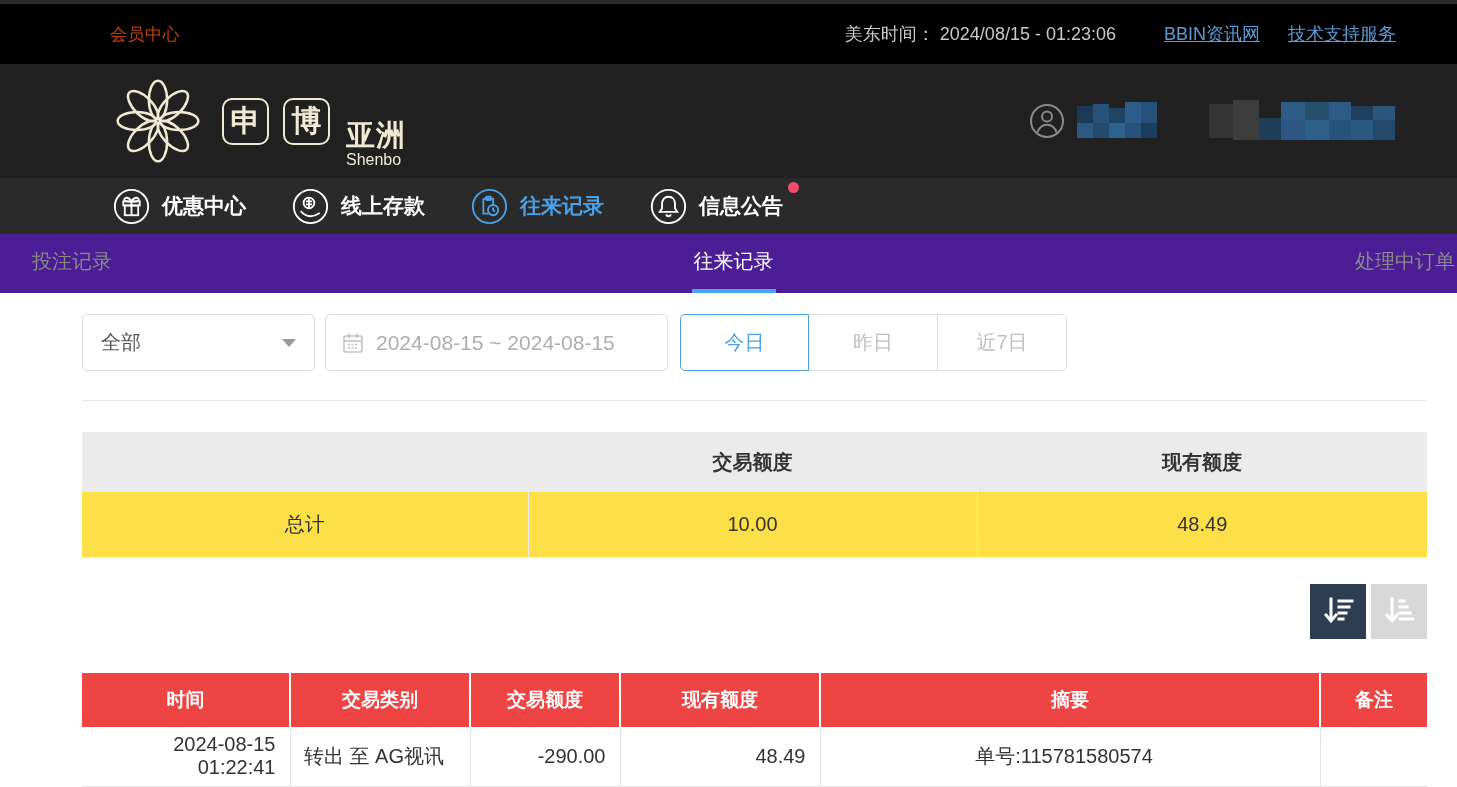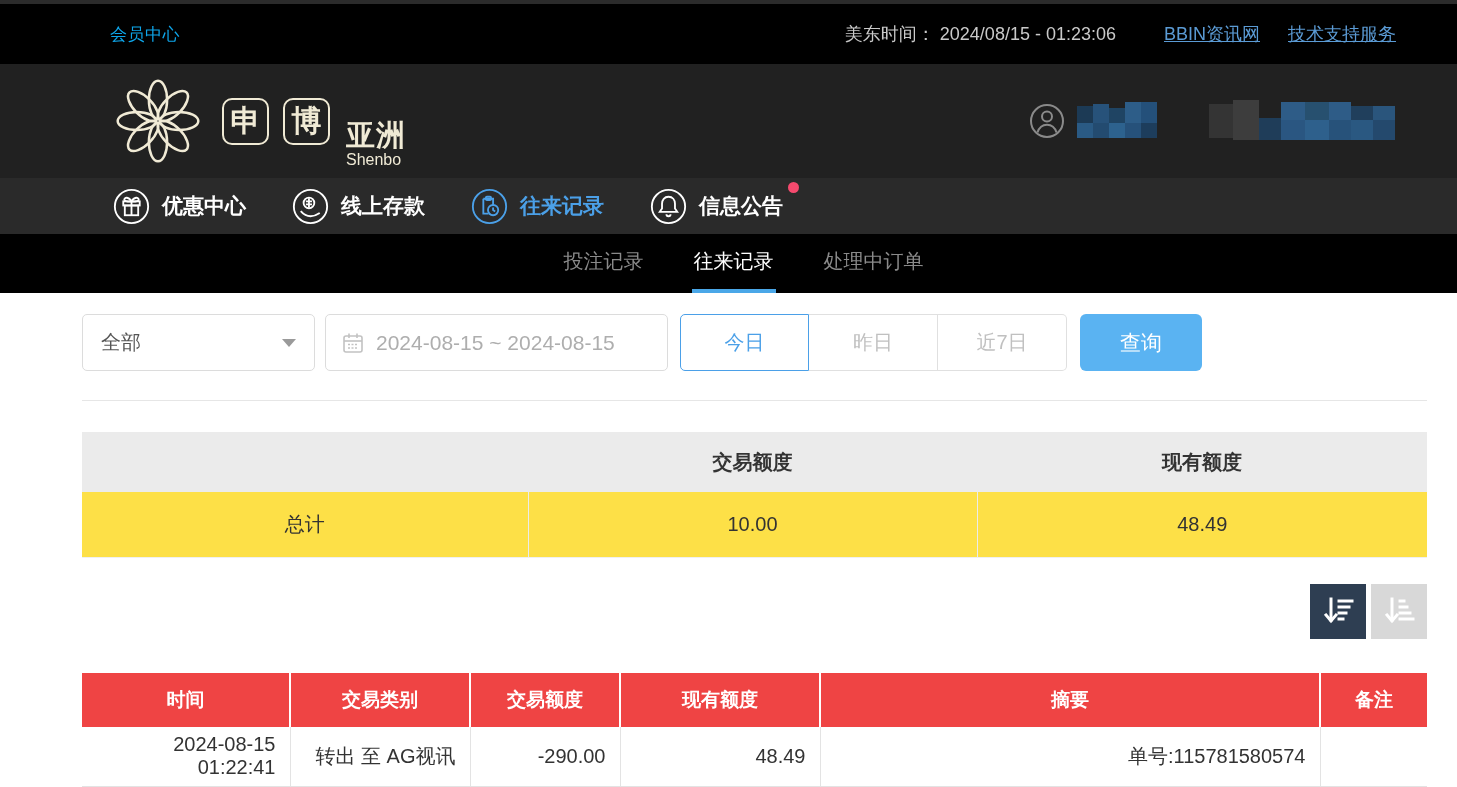--- a/index.html
+++ b/index.html
@@ -4,21 +4,21 @@
 <style>
   * { margin:0; padding:0; box-sizing:border-box; }
   html,body { width:1457px; height:787px; overflow:hidden; background:#fff;
     font-family:"Liberation Sans","DejaVu Sans",sans-serif; }
   .page { width:1457px; height:787px; position:relative; }
 
   
   .topbar { height:64px; background:#000; border-top:4px solid #2b2b2b;
     display:flex; align-items:center; justify-content:space-between;
     padding:0 61px 0 110px; }
-  .topbar-title { color:#0ea5e9; font-size:17px; letter-spacing:.5px; }
+  .topbar-title { color:#c2410c; font-size:17px; letter-spacing:.5px; }
   .topbar-right { display:flex; align-items:center; gap:28px; }
   .topbar-time { color:#c9c9c9; font-size:18px; margin-right:20px; }
   .topbar-link { color:#5b9bd5; font-size:18px; text-decoration:underline; cursor:pointer; }
 
   
   .header { height:114px; background:#212121; display:flex; align-items:center;
     justify-content:space-between; padding:0 62px 0 108px; }
   .logo { display:flex; align-items:center; gap:10px; cursor:pointer; }
   .logo svg.flower { width:100px; height:96px; }
   .logo-box { width:47px; height:47px; border:2.5px solid #f0ead5; border-radius:10px;
@@ -36,22 +36,22 @@
   .mainnav { height:56px; background:#2a2a2a; display:flex; align-items:center;
     padding-left:113px; gap:46px; }
   .nav-item { display:flex; align-items:center; gap:12px; color:#ffffff;
     font-size:21px; font-weight:bold; cursor:pointer; position:relative; }
   .nav-item svg { width:37px; height:37px; }
   .nav-item.active { color:#4ba0e8; }
   .nav-badge { position:absolute; right:-16px; top:-6px; width:11px; height:11px;
     border-radius:50%; background:#f54a6e; }
 
   
-  .subnav { height:59px; background:#000000; display:flex; align-items:stretch;
-    justify-content:center; gap:46px; padding-left:30px; }
+  .subnav { height:59px; background:#4c1d95; display:flex; align-items:stretch;
+    justify-content:space-between; gap:46px; padding-left:30px; }
   .subtab { display:flex; align-items:center; color:#8a8a8a; font-size:20px;
     cursor:pointer; border-bottom:4px solid transparent; padding:0 2px; }
   .subtab.active { color:#ffffff; border-bottom-color:#4aa7e8; }
 
   
   .content { width:1345px; margin:0 auto 0 82px; }
 
   .filter-row { display:flex; align-items:center; margin-top:21px; height:57px; }
   .select-box { width:233px; height:57px; border:1px solid #dcdcdc; border-radius:5px;
     display:flex; align-items:center; justify-content:space-between; padding:0 18px;
@@ -95,21 +95,21 @@
   
   .records { width:1345px; margin-top:34px; }
   .records th { background:#ef4444; color:#fff; height:54px; font-size:19px;
     font-weight:bold; text-align:center; border-right:2px solid #fff; }
   .records th:last-child { border-right:none; }
   .records td { height:60px; background:#fff; font-size:20px; color:#333;
     border-right:1px solid #e3e3e3; border-bottom:1px solid #e3e3e3; padding:0 14px; }
   .records td:last-child { border-right:none; }
   .records td.c { text-align:right; }
   .records td.r { text-align:right; }
-  .records td.l { text-align:right; padding-left:2px;margin-left:27px; }
+  .records td.l { text-align:center; padding-left:2px;margin-left:27px; }
 </style>
 </head>
 <body>
 
 <div class="page">
 
   <div class="topbar">
     <span class="topbar-title">会员中心</span>
     <div class="topbar-right">
       <span class="topbar-time">美东时间： 2024/08/15 - 01:23:06</span>
@@ -245,21 +245,20 @@
           <line x1="6" y1="12.5" x2="16" y2="12.5" stroke-dasharray="2 1.5"></line>
           <line x1="6" y1="16" x2="16" y2="16" stroke-dasharray="2 1.5"></line>
         </svg>
         <span>2024-08-15 ~ 2024-08-15</span>
       </div>
       <div class="btn-group">
         <button class="seg-btn active">今日</button>
         <button class="seg-btn">昨日</button>
         <button class="seg-btn">近7日</button>
       </div>
-      <button class="search-btn">查询</button>
     </div>
 
     <hr class="divider">
 
     <table class="summary">
       <colgroup>
           <col style="width:446px">
           <col style="width:449px">
           <col style="width:450px">
         </colgroup>

